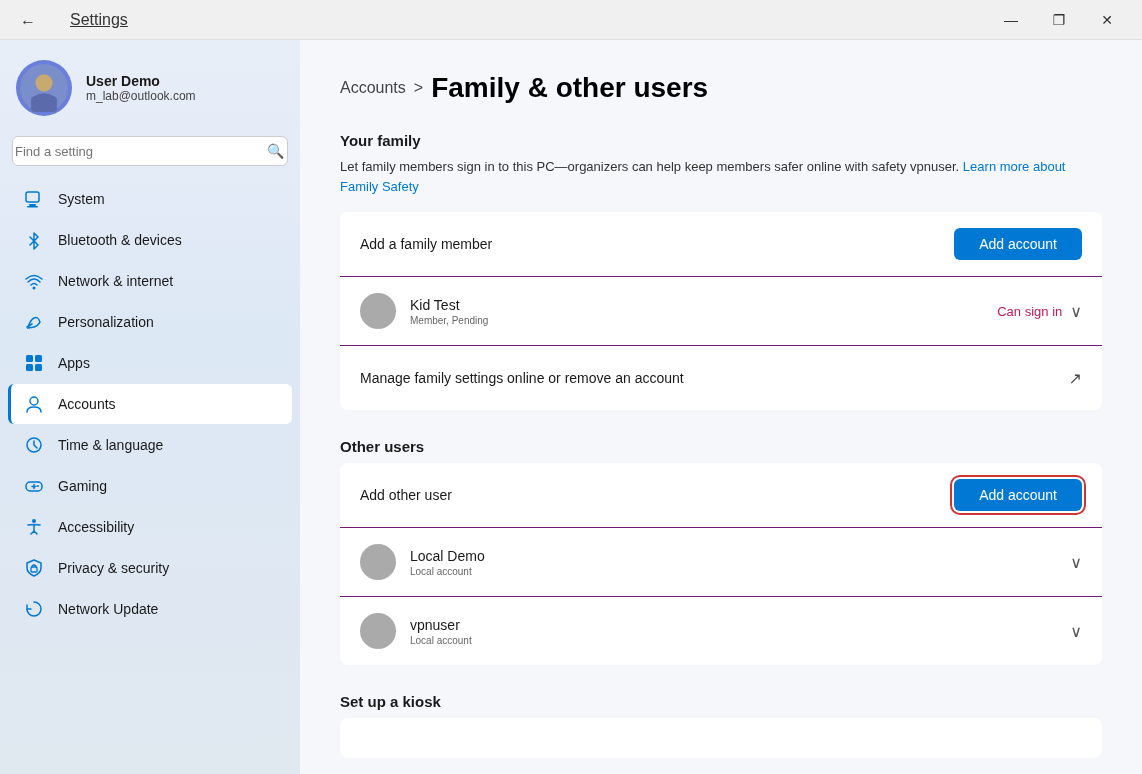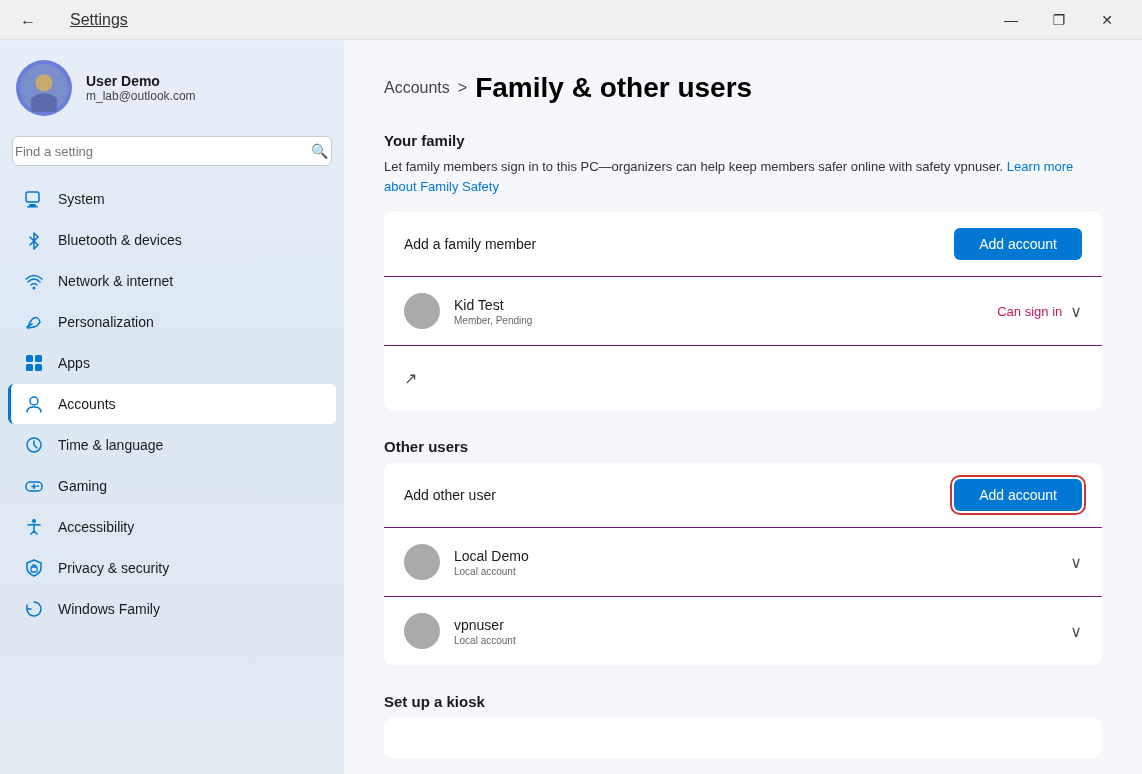--- a/index.html
+++ b/index.html
@@ -29,21 +29,21 @@
       display: flex; align-items: center; justify-content: center;
       font-size: 16px; color: #333; border-radius: 50%;
     }
     .title-bar-title { margin-left: 26px; font-size: 16px; color: #333; text-decoration: underline; }
 
     
     .app-body { display: flex; flex: 1; overflow: hidden; }
 
     
     .sidebar {
-      width: 344px;
+      width: 300px;
       flex-shrink: 0;
       background: linear-gradient(180deg, #e8eef8 0%, #dde8f5 40%, #e0e8f0 100%);
       display: flex;
       flex-direction: column;
       overflow-y: auto;
       padding-bottom: 16px;
     }
     .user-profile {
       display: flex;
       align-items: center;
@@ -356,21 +356,21 @@
         <span class="nav-label">Privacy &amp; security</span>
       </div>
 
       <div class="nav-item">
         <span class="nav-icon">
           <svg width="20" height="20" viewBox="0 0 20 20">
               <path d="M10 3 A7 7 0 1 1 3 10" fill="none" stroke="#0078d4" stroke-width="1.5" stroke-linecap="round"></path>
               <path d="M3 6 L3 10 L7 10" fill="none" stroke="#0078d4" stroke-width="1.5" stroke-linecap="round" stroke-linejoin="round"></path>
             </svg>
         </span>
-        <span class="nav-label">Windows Family</span>
+        <span class="nav-label">Network Update</span>
       </div>
     </nav>
   </div>
 
   <div class="main-content">
 
     <div class="page-header">
       <span class="breadcrumb-text">Accounts</span>
       <span class="breadcrumb-sep">&gt;</span>
       <span class="page-title">Family &amp; other users</span>
@@ -401,20 +401,23 @@
           </div>
           <div class="card-row-content">
             <div class="card-row-label">Kid Test</div>
             <div class="card-row-sublabel">Member, Pending</div>
           </div>
           <span class="status-text">Can sign in</span>
           <span class="chevron">∨</span>
         </div>
 
         <div class="card-row" style="cursor:pointer;">
+          <div class="card-row-content">
+            <div class="card-row-label">Manage family settings online or remove an account</div>
+          </div>
           <span class="external-link-icon">↗</span>
         </div>
       </div>
     </div>
 
     <div class="section-gap">
       <div class="section-title">Other users</div>
       <div class="section-gap-sm"></div>
       <div class="card">
 

